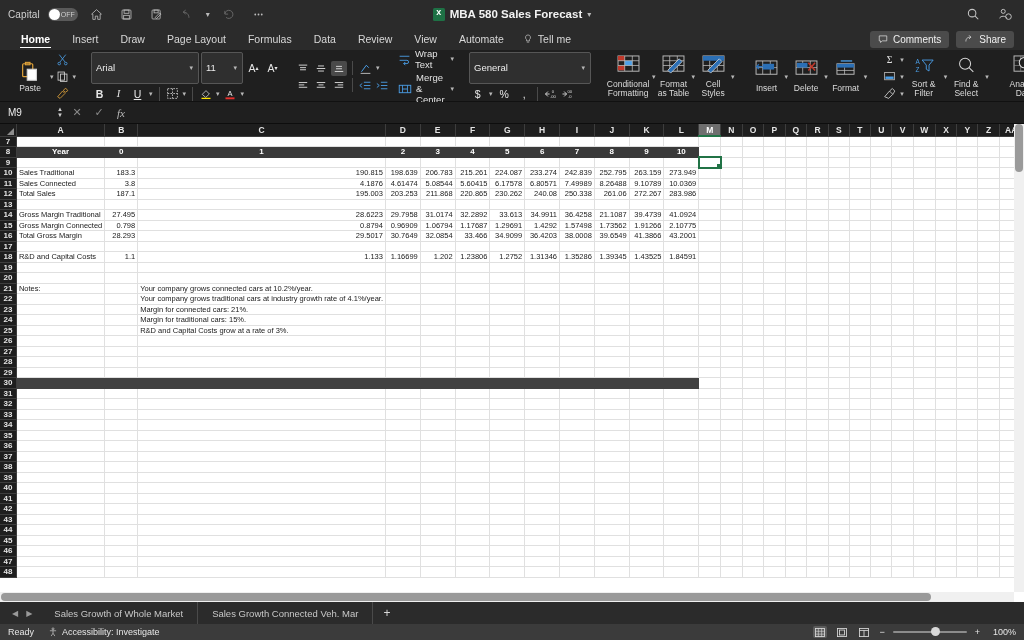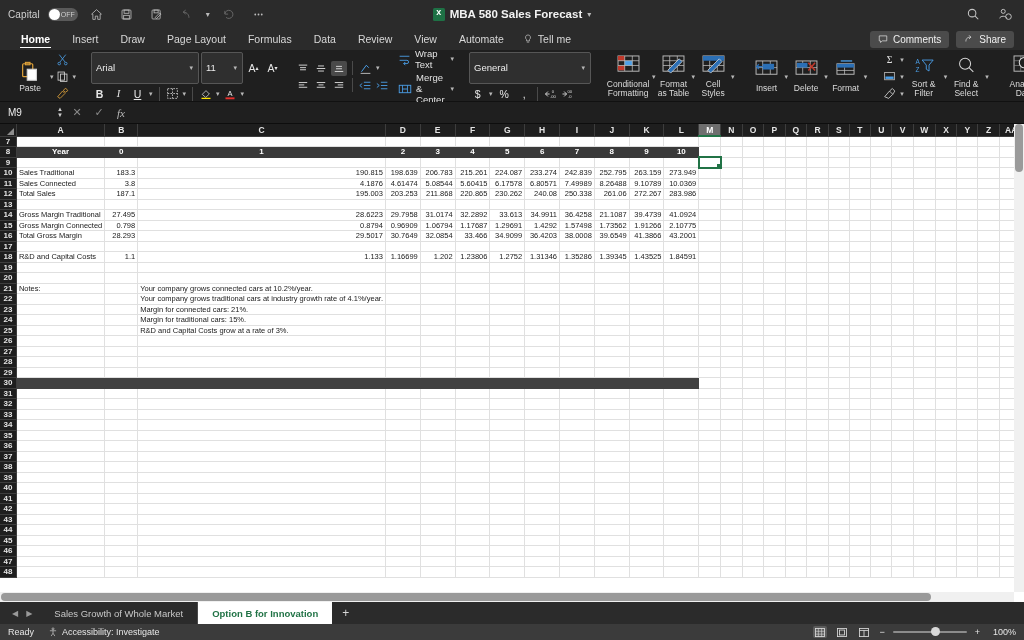--- a/index.html
+++ b/index.html
@@ -1988,21 +1988,21 @@
       <div class="thumb"></div>
     </div>
   </div>
 
   <div class="sheetbar">
     <div class="navarrows">
       <span>◀</span>
       <span>▶</span>
     </div>
     <div class="stab">Sales Growth of Whole Market</div>
-    <div class="stab active">Option B for Innovation</div>
+    <div class="stab">Sales Growth Connected Veh. Mar</div>
     <div class="addsheet">+</div>
   </div>
 
   <div class="statusbar">
     <span>Ready</span>
     <span class="sb-acc">
       <svg width="10" height="10" viewBox="0 0 16 16">
           <circle cx="8" cy="3" r="1.6" fill="none" stroke="#dcdcdc" stroke-width="1"></circle>
           <path d="M3 6 L13 6 M8 6 L8 10 M8 10 L5 14.5 M8 10 L11 14.5" fill="none" stroke="#dcdcdc" stroke-width="1"></path>
         </svg>

